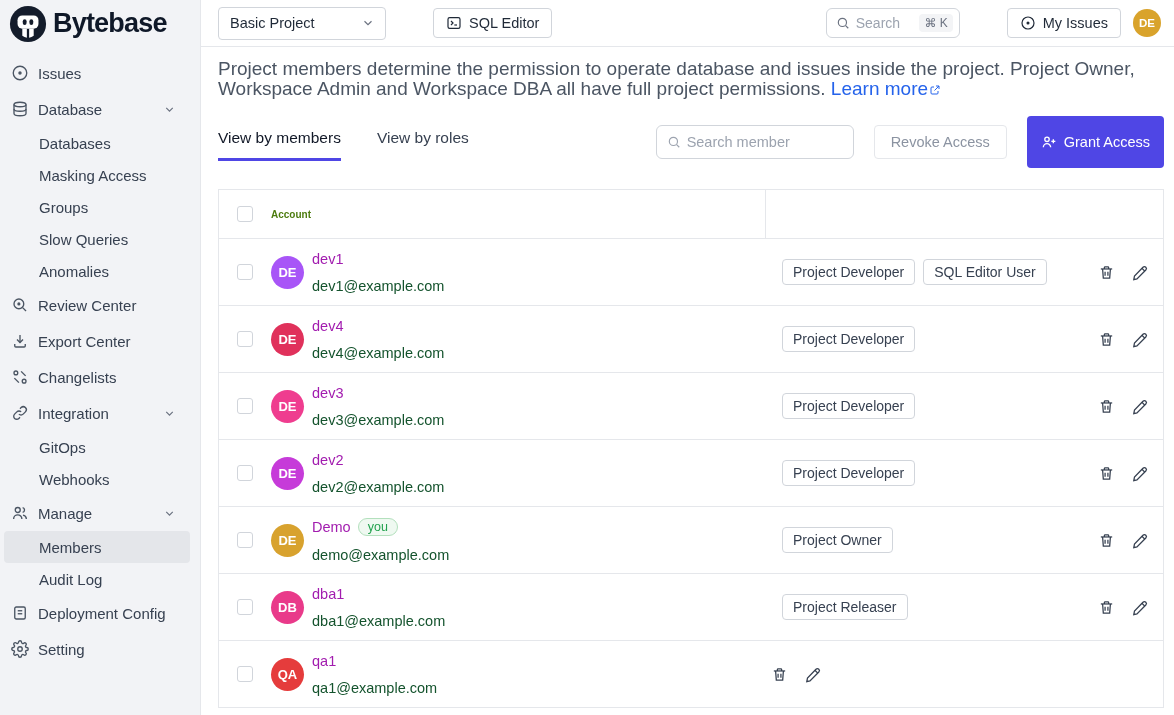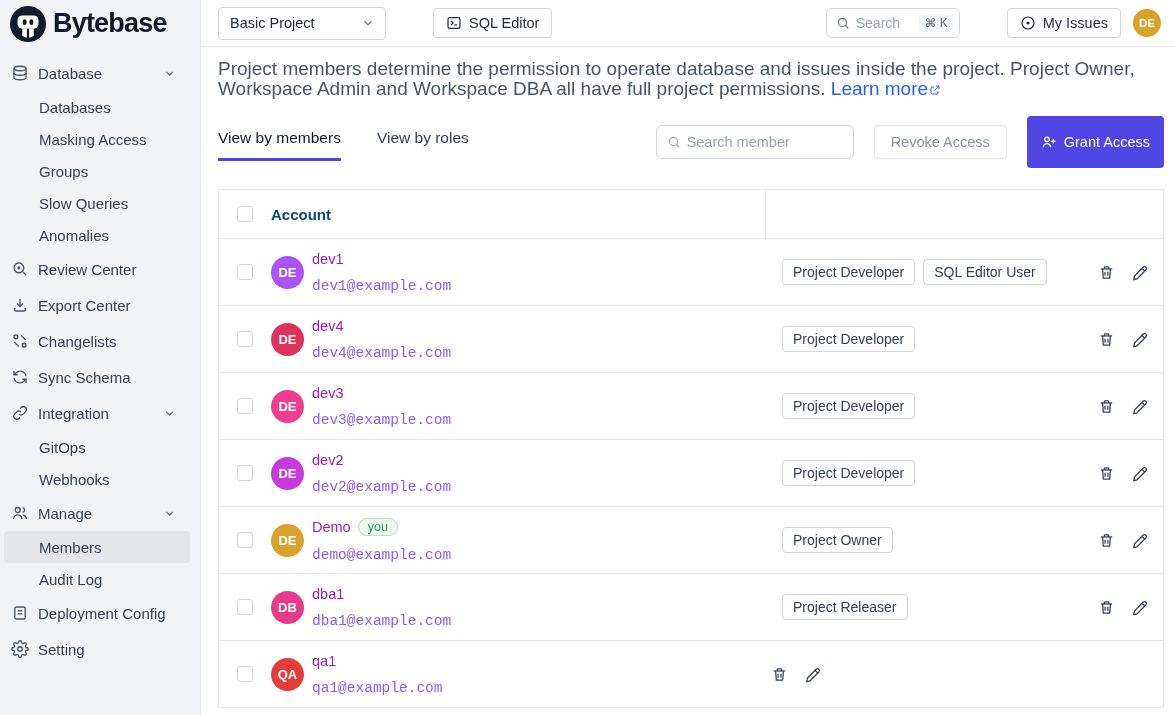--- a/index.html
+++ b/index.html
@@ -51,30 +51,30 @@
   .member-search svg { width:14px; height:14px; color:#9ca3af; }
   .member-search input { border:none; outline:none; flex:1; font-size:14.5px; font-family:inherit; color:#1f2937; background:transparent; width:100%; }
   .member-search input::placeholder { color:#9ca3af; }
   .btn-revoke { height:34px; padding:0 16px; border:1px solid #e5e7eb; border-radius:4px; background:#fff; color:#8b93a1; font-size:14.5px; font-family:inherit; cursor:pointer; }
   .btn-grant { height:52px; padding:0 14px; border:none; border-radius:4px; background:#4f46e5; color:#fff; font-size:14.5px; font-weight:500; font-family:inherit; display:flex; align-items:center; gap:7px; cursor:pointer; }
   .btn-grant svg { width:16px; height:16px; }
 
   
   .table { margin-top:15px; border:1px solid #e5e7eb; width:946px; }
   .trow { display:grid; grid-template-columns:52px 494px 327px 1fr; align-items:center; }
-  .thead { height:48px; font-weight:600; font-size:15px; color:#0c4a6e; }
+  .thead { height:48px; font-weight:600; font-size:10px; color:#4d7c0f; }
   .thead .col-role, .thead .col-actions { border-left:1px solid #e5e7eb; height:100%; display:flex; align-items:center; }
   .tbody-row { height:67px; border-top:1px solid #e5e7eb; }
   .cell-check { display:flex; justify-content:center; }
   .checkbox { width:16px; height:16px; border:1px solid #d1d5db; border-radius:3px; background:#fff; cursor:pointer; }
   .cell-account { display:flex; align-items:center; gap:8px; }
   .row-avatar { width:33px; height:33px; border-radius:50%; color:#fff; font-size:13px; font-weight:700; display:flex; align-items:center; justify-content:center; flex:none; }
   .who .name-line { display:flex; align-items:center; gap:7px; }
   .who .name { color:#a21caf; font-size:14.5px; text-decoration:none; cursor:pointer; }
-  .who .email { color:#8b5cf6; font-size:14.5px; margin-top:11px;font-family:Liberation Mono, monospace; }
+  .who .email { color:#14532d; font-size:14.5px; margin-top:11px; }
   .you-badge { font-size:12.5px; color:#22a24e; background:#eff9f1; border:1px solid #b3e0bd; border-radius:999px; padding:1px 9px; }
   .col-role { padding-left:17px; display:flex; gap:8px; align-items:flex-start; }
   .role-badge { border:1px solid #d1d5db; border-radius:4px; background:#fff; padding:4px 10px; font-size:14px; color:#374151; white-space:nowrap; }
   .col-actions { display:flex; align-items:center; gap:17px; padding-left:6px; }
   .icon-btn { background:none; border:none; padding:0; color:#374151; cursor:pointer; display:flex; }
   .icon-btn svg { width:17px; height:17px; }
   .thead .col-account { }
 </style>
 </head>
 <body>
@@ -93,20 +93,29 @@
           <path d="M21.2 25H26v7.3a19 19 0 0 1-4.8 2.2z" fill="#ffffff"></path>
         </svg>
       </span>
       <span class="wordmark">Bytebase</span>
     </div>
 
     <nav>
       <div class="nav-item">
         <span class="nav-ic">
             <svg viewBox="0 0 24 24" fill="none" stroke="currentColor" stroke-width="1.8">
+              <circle cx="12" cy="12" r="9"></circle>
+              <circle cx="12" cy="12" r="1.4" fill="currentColor"></circle>
+            </svg>
+          </span>
+        <span class="nav-label">Issues</span>
+      </div>
+      <div class="nav-item">
+        <span class="nav-ic">
+            <svg viewBox="0 0 24 24" fill="none" stroke="currentColor" stroke-width="1.8">
               <ellipse cx="12" cy="6" rx="8" ry="3"></ellipse>
               <path d="M4 6v12c0 1.7 3.6 3 8 3s8-1.3 8-3V6"></path>
               <path d="M4 12c0 1.7 3.6 3 8 3s8-1.3 8-3"></path>
             </svg>
           </span>
         <span class="nav-label">Database</span>
         <span class="nav-chevron">
             <svg viewBox="0 0 24 24" fill="none" stroke="currentColor" stroke-width="2.2">
               <path d="M6 9l6 6 6-6"></path>
             </svg>
@@ -150,31 +159,20 @@
       <div class="nav-item">
         <span class="nav-ic">
             <svg viewBox="0 0 24 24" fill="none" stroke="currentColor" stroke-width="1.8">
               <circle cx="6.5" cy="6.5" r="2.5"></circle>
               <circle cx="17.5" cy="17.5" r="2.5"></circle>
               <path d="M13.5 4.5l6 6"></path>
               <path d="M4.5 13.5l6 6"></path>
             </svg>
           </span>
         <span class="nav-label">Changelists</span>
-      </div>
-      <div class="nav-item">
-        <span class="nav-ic">
-            <svg viewBox="0 0 24 24" fill="none" stroke="currentColor" stroke-width="1.8">
-              <path d="M20 11a8 8 0 0 0-13.7-4.3L4 9"></path>
-              <path d="M4 4v5h5"></path>
-              <path d="M4 13a8 8 0 0 0 13.7 4.3L20 15"></path>
-              <path d="M20 20v-5h-5"></path>
-            </svg>
-          </span>
-        <span class="nav-label">Sync Schema</span>
       </div>
       <div class="nav-item">
         <span class="nav-ic">
             <svg viewBox="0 0 24 24" fill="none" stroke="currentColor" stroke-width="1.8">
               <path d="M10.5 13.5a4 4 0 0 0 5.7 0l3-3a4 4 0 0 0-5.7-5.7L12 6.3"></path>
               <path d="M13.5 10.5a4 4 0 0 0-5.7 0l-3 3a4 4 0 0 0 5.7 5.7l1.5-1.5"></path>
             </svg>
           </span>
         <span class="nav-label">Integration</span>
         <span class="nav-chevron">

